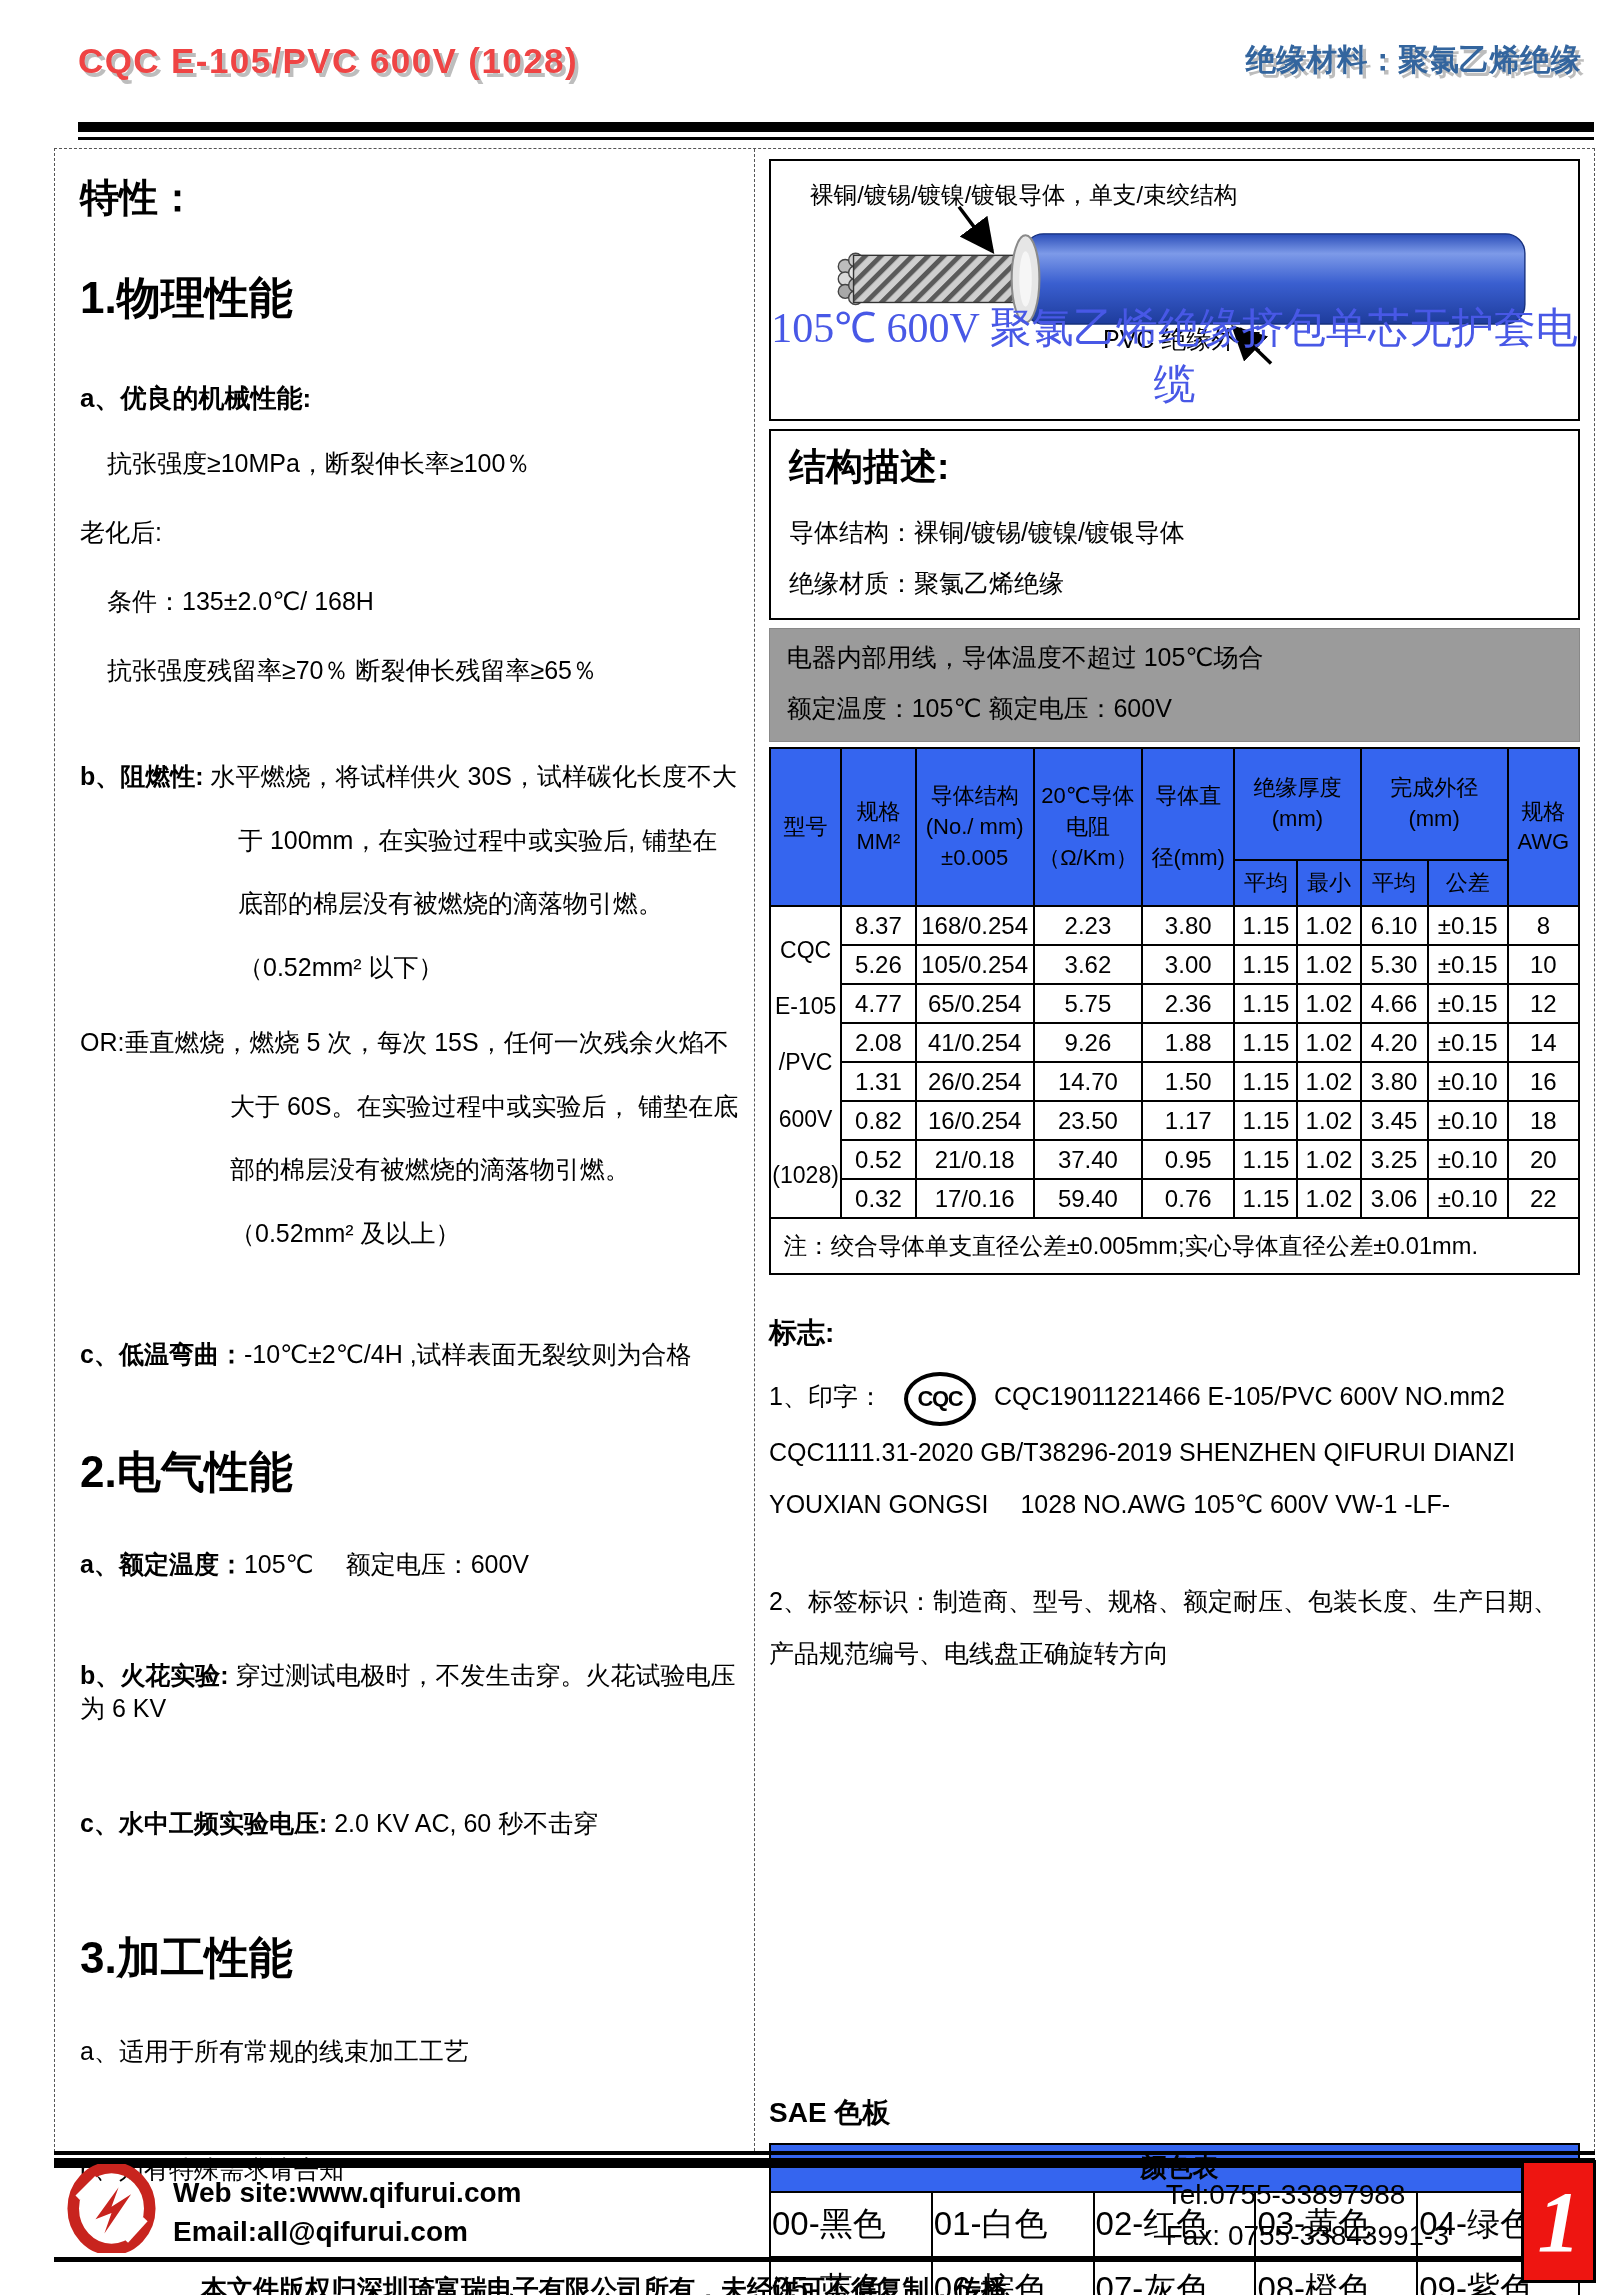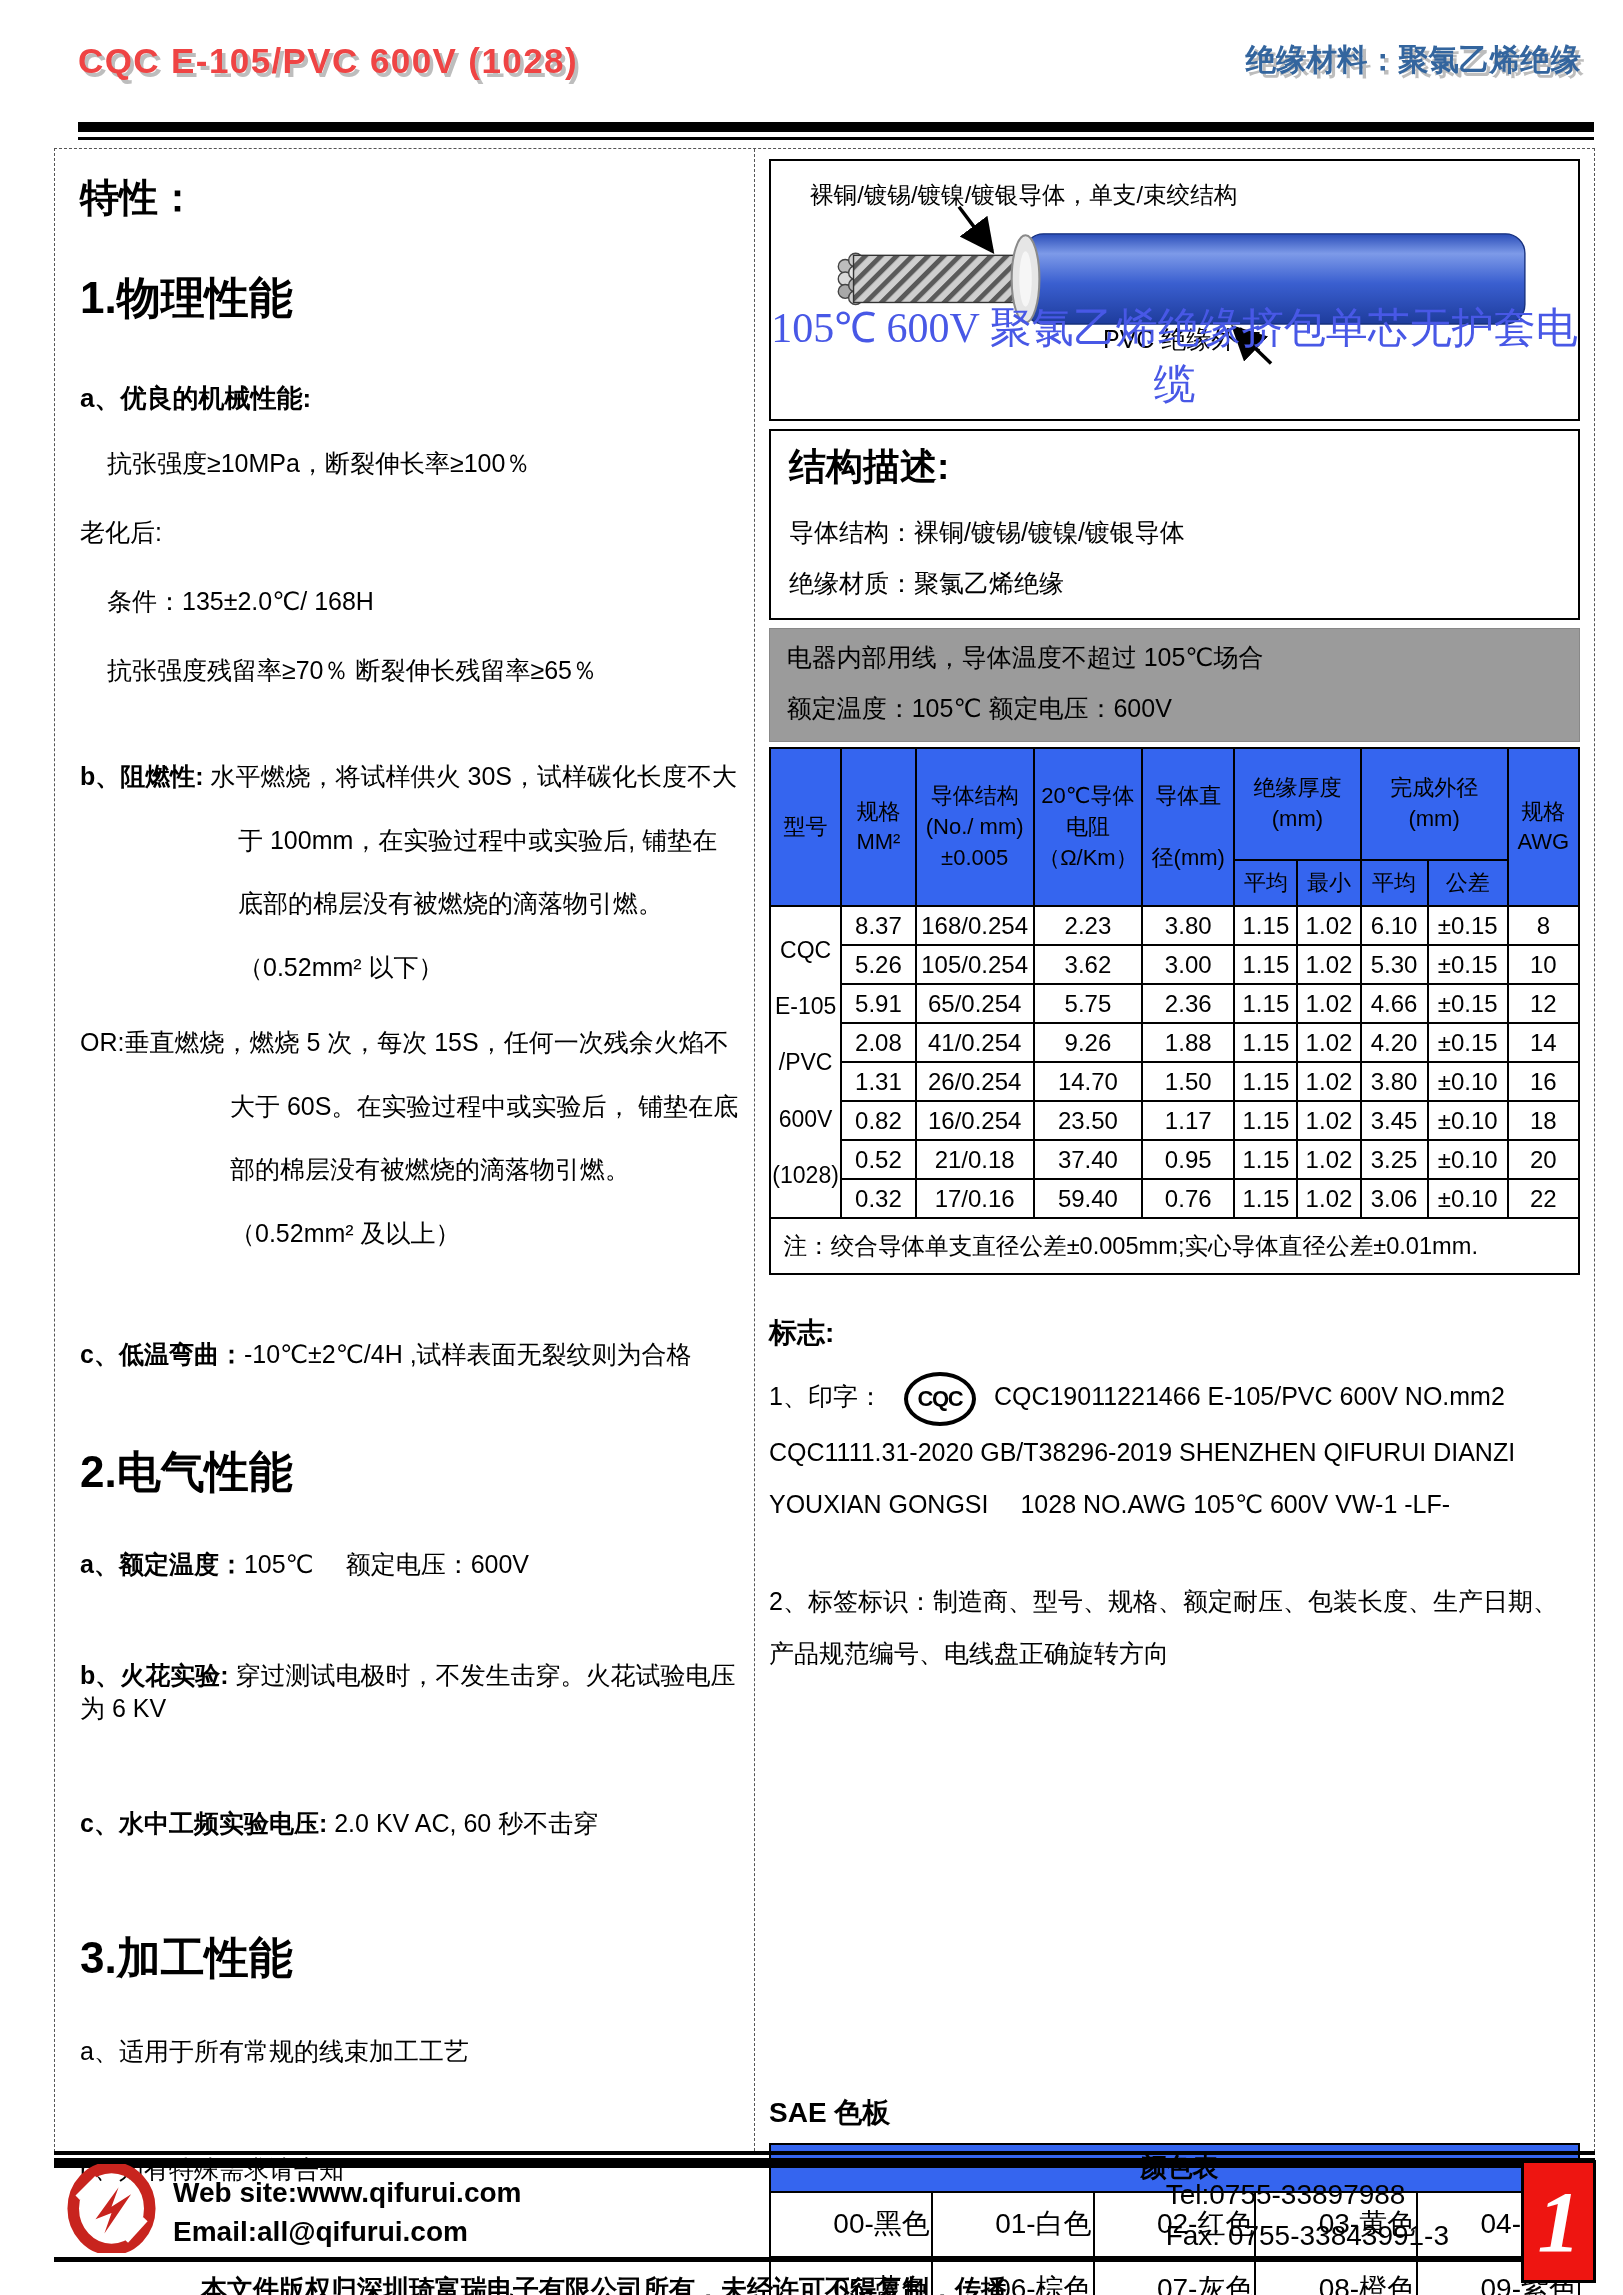--- a/index.html
+++ b/index.html
@@ -67,21 +67,21 @@
   .mark1{line-height:2.1;margin:0;}
   .cqc-oval{display:inline-flex;align-items:center;justify-content:center;
             width:64px;height:46px;border:4.9px solid #000;border-radius:50%;
             font-size:22px;font-weight:bold;letter-spacing:-1.4px;vertical-align:middle;
             margin:0 18px 0 21px;}
   .mark2{line-height:2.1;margin:44px 0 0 0;}
 
   .sae-h{font-size:28px;font-weight:bold;margin-top:414px;}
   .color-tab{width:100%;margin-top:11px;table-layout:fixed;}
   .color-tab th{background:#3565ef;border:2.1px solid #000;font-size:26px;height:44px;}
-  .color-tab td{border:2.1px solid #000;text-align:right;font-size:28px;height:61px;}
+  .color-tab td{border:2.1px solid #000;text-align:left;font-size:33px;height:61px;}
 
   
   .footer{position:absolute;left:54px;right:28px;top:2151px;}
   .f-thin{height:3.5px;background:#000;}
   .f-thick{height:10.4px;background:#000;margin-top:3.5px;}
   .f-band{position:relative;height:89px;}
   .f-logo{position:absolute;left:12.5px;top:-4.2px;}
   .f-text{position:absolute;left:119px;top:4.2px;font-size:28px;font-weight:bold;line-height:1.4;}
   .f-right{position:absolute;right:146px;top:7px;font-size:28px;font-weight:normal;line-height:1.45;}
   .f-line{height:4.9px;background:#000;}
@@ -250,21 +250,21 @@
               <td>105/0.254</td>
               <td>3.62</td>
               <td>3.00</td>
               <td>1.15</td>
               <td>1.02</td>
               <td>5.30</td>
               <td>±0.15</td>
               <td>10</td>
             </tr>
             <tr>
-              <td>5.91</td>
+              <td>4.77</td>
               <td>65/0.254</td>
               <td>5.75</td>
               <td>2.36</td>
               <td>1.15</td>
               <td>1.02</td>
               <td>4.66</td>
               <td>±0.15</td>
               <td>12</td>
             </tr>
             <tr>

